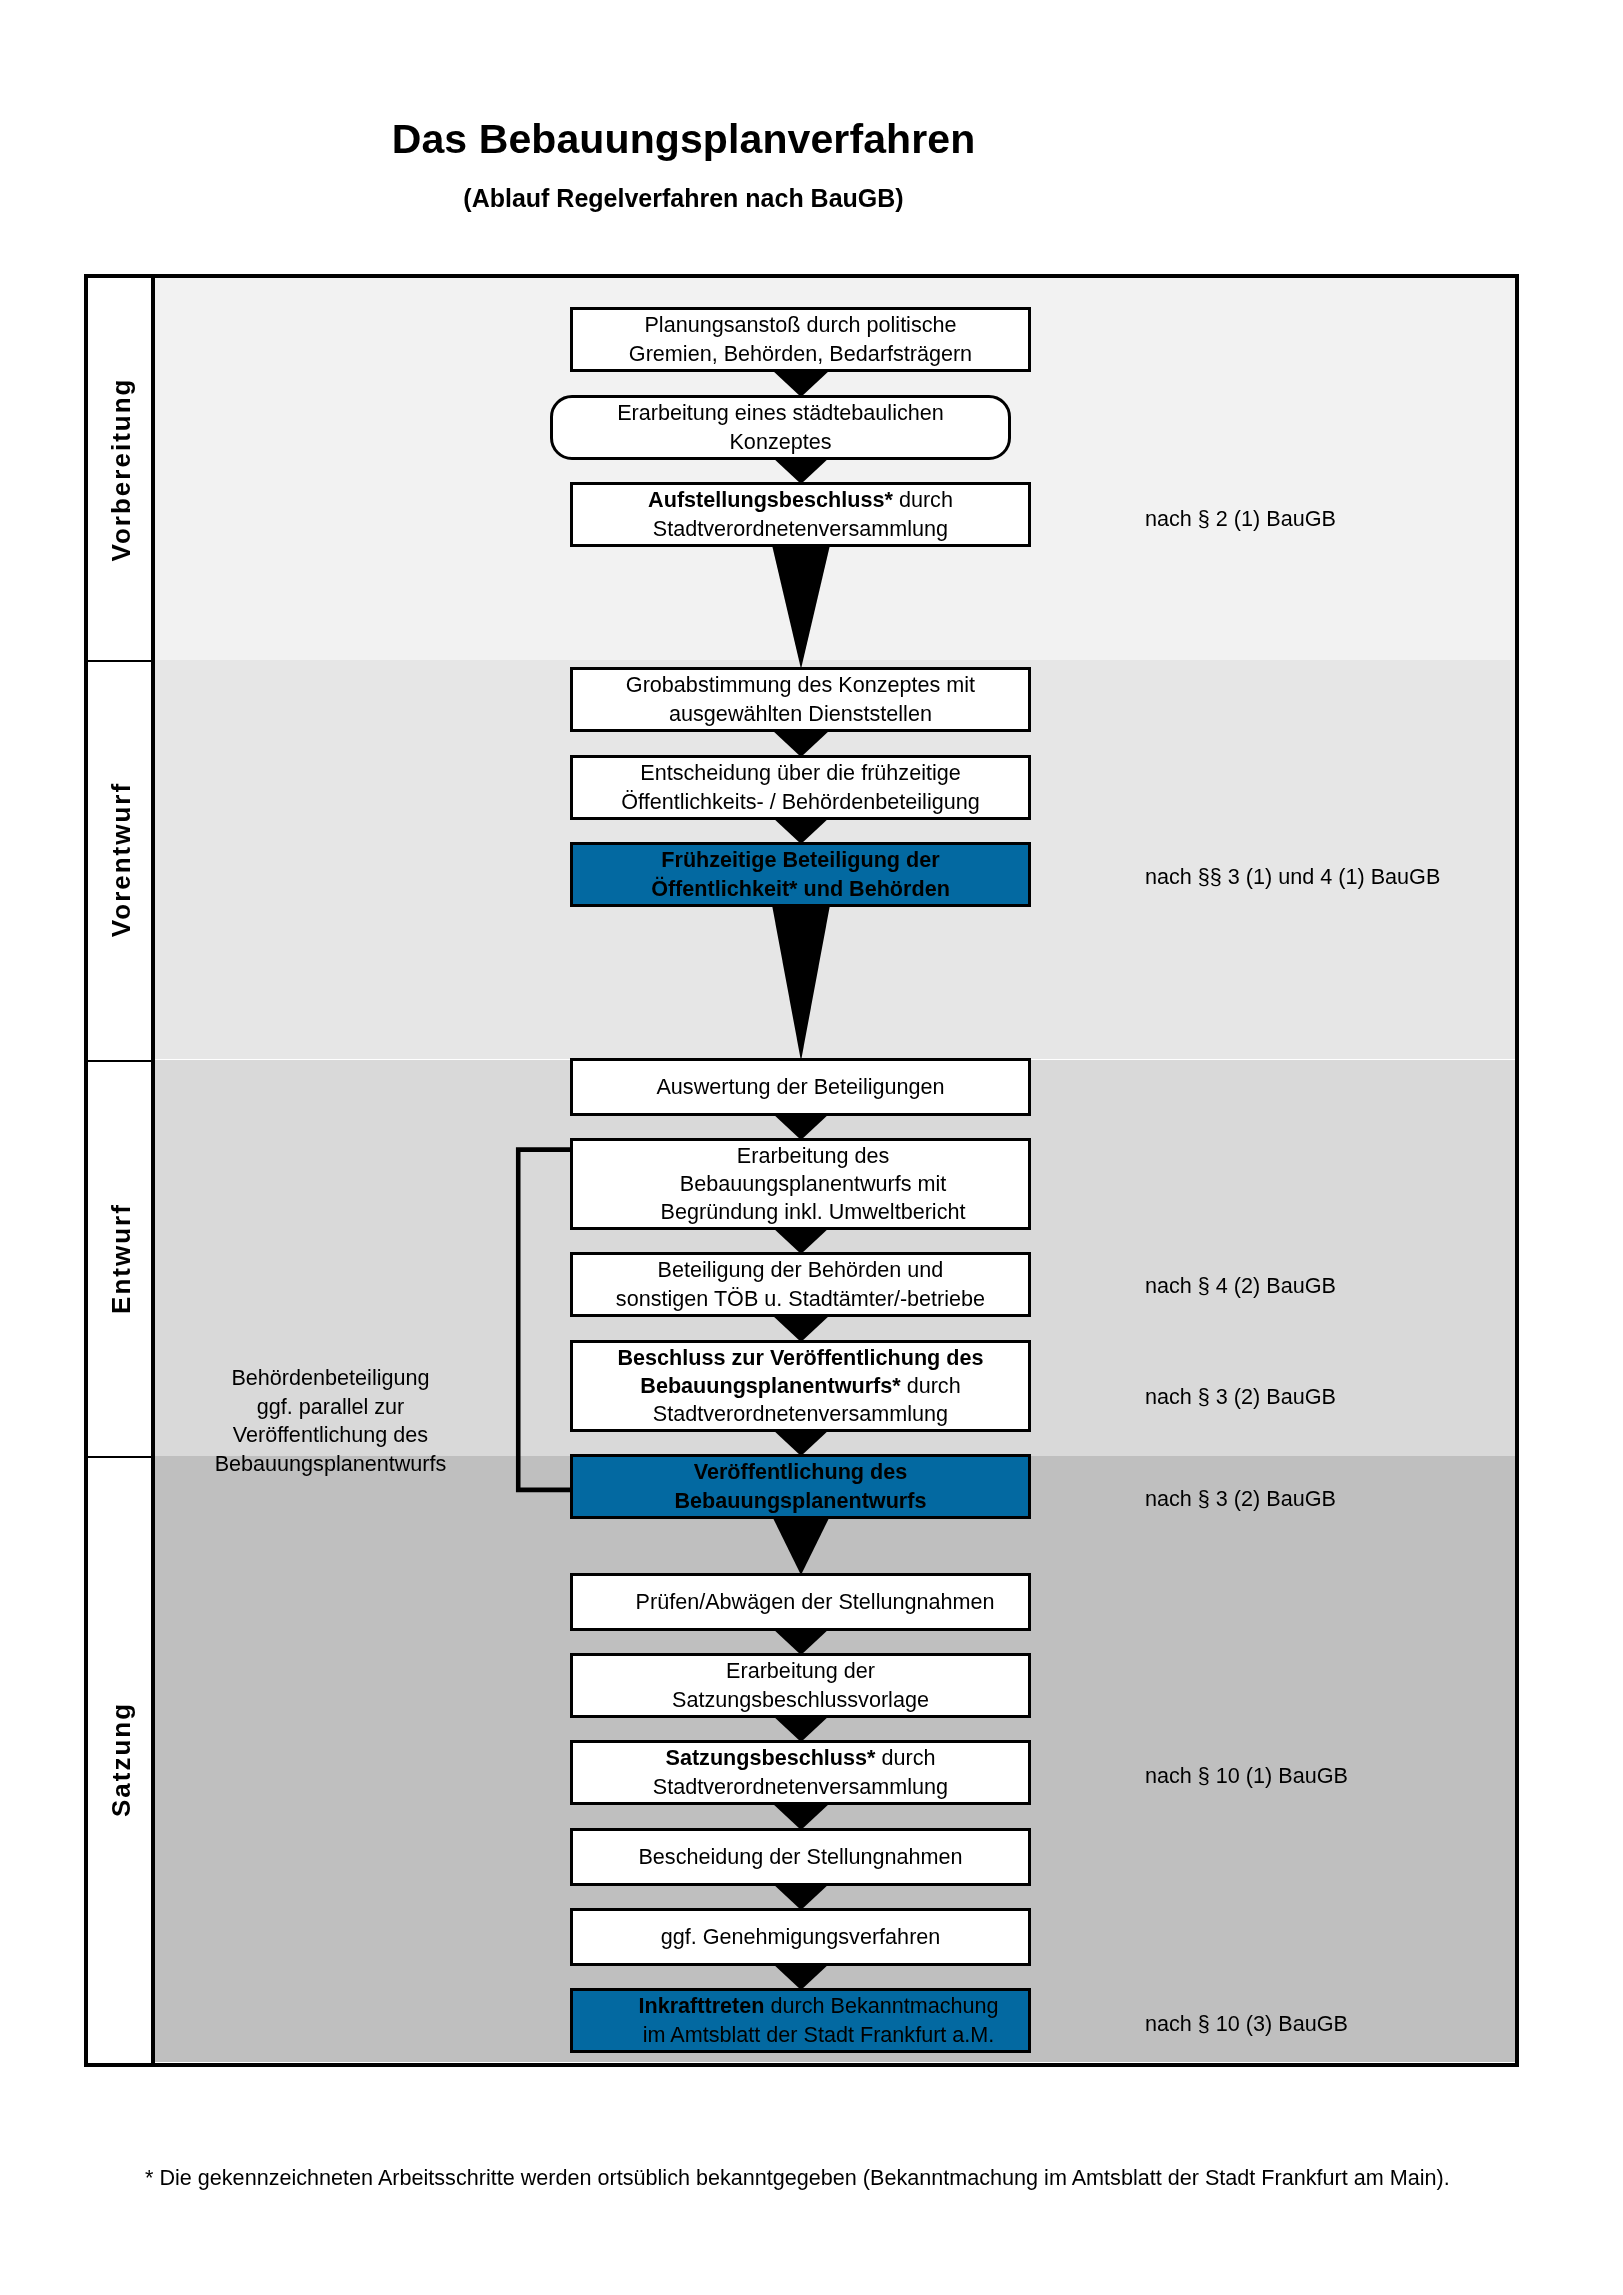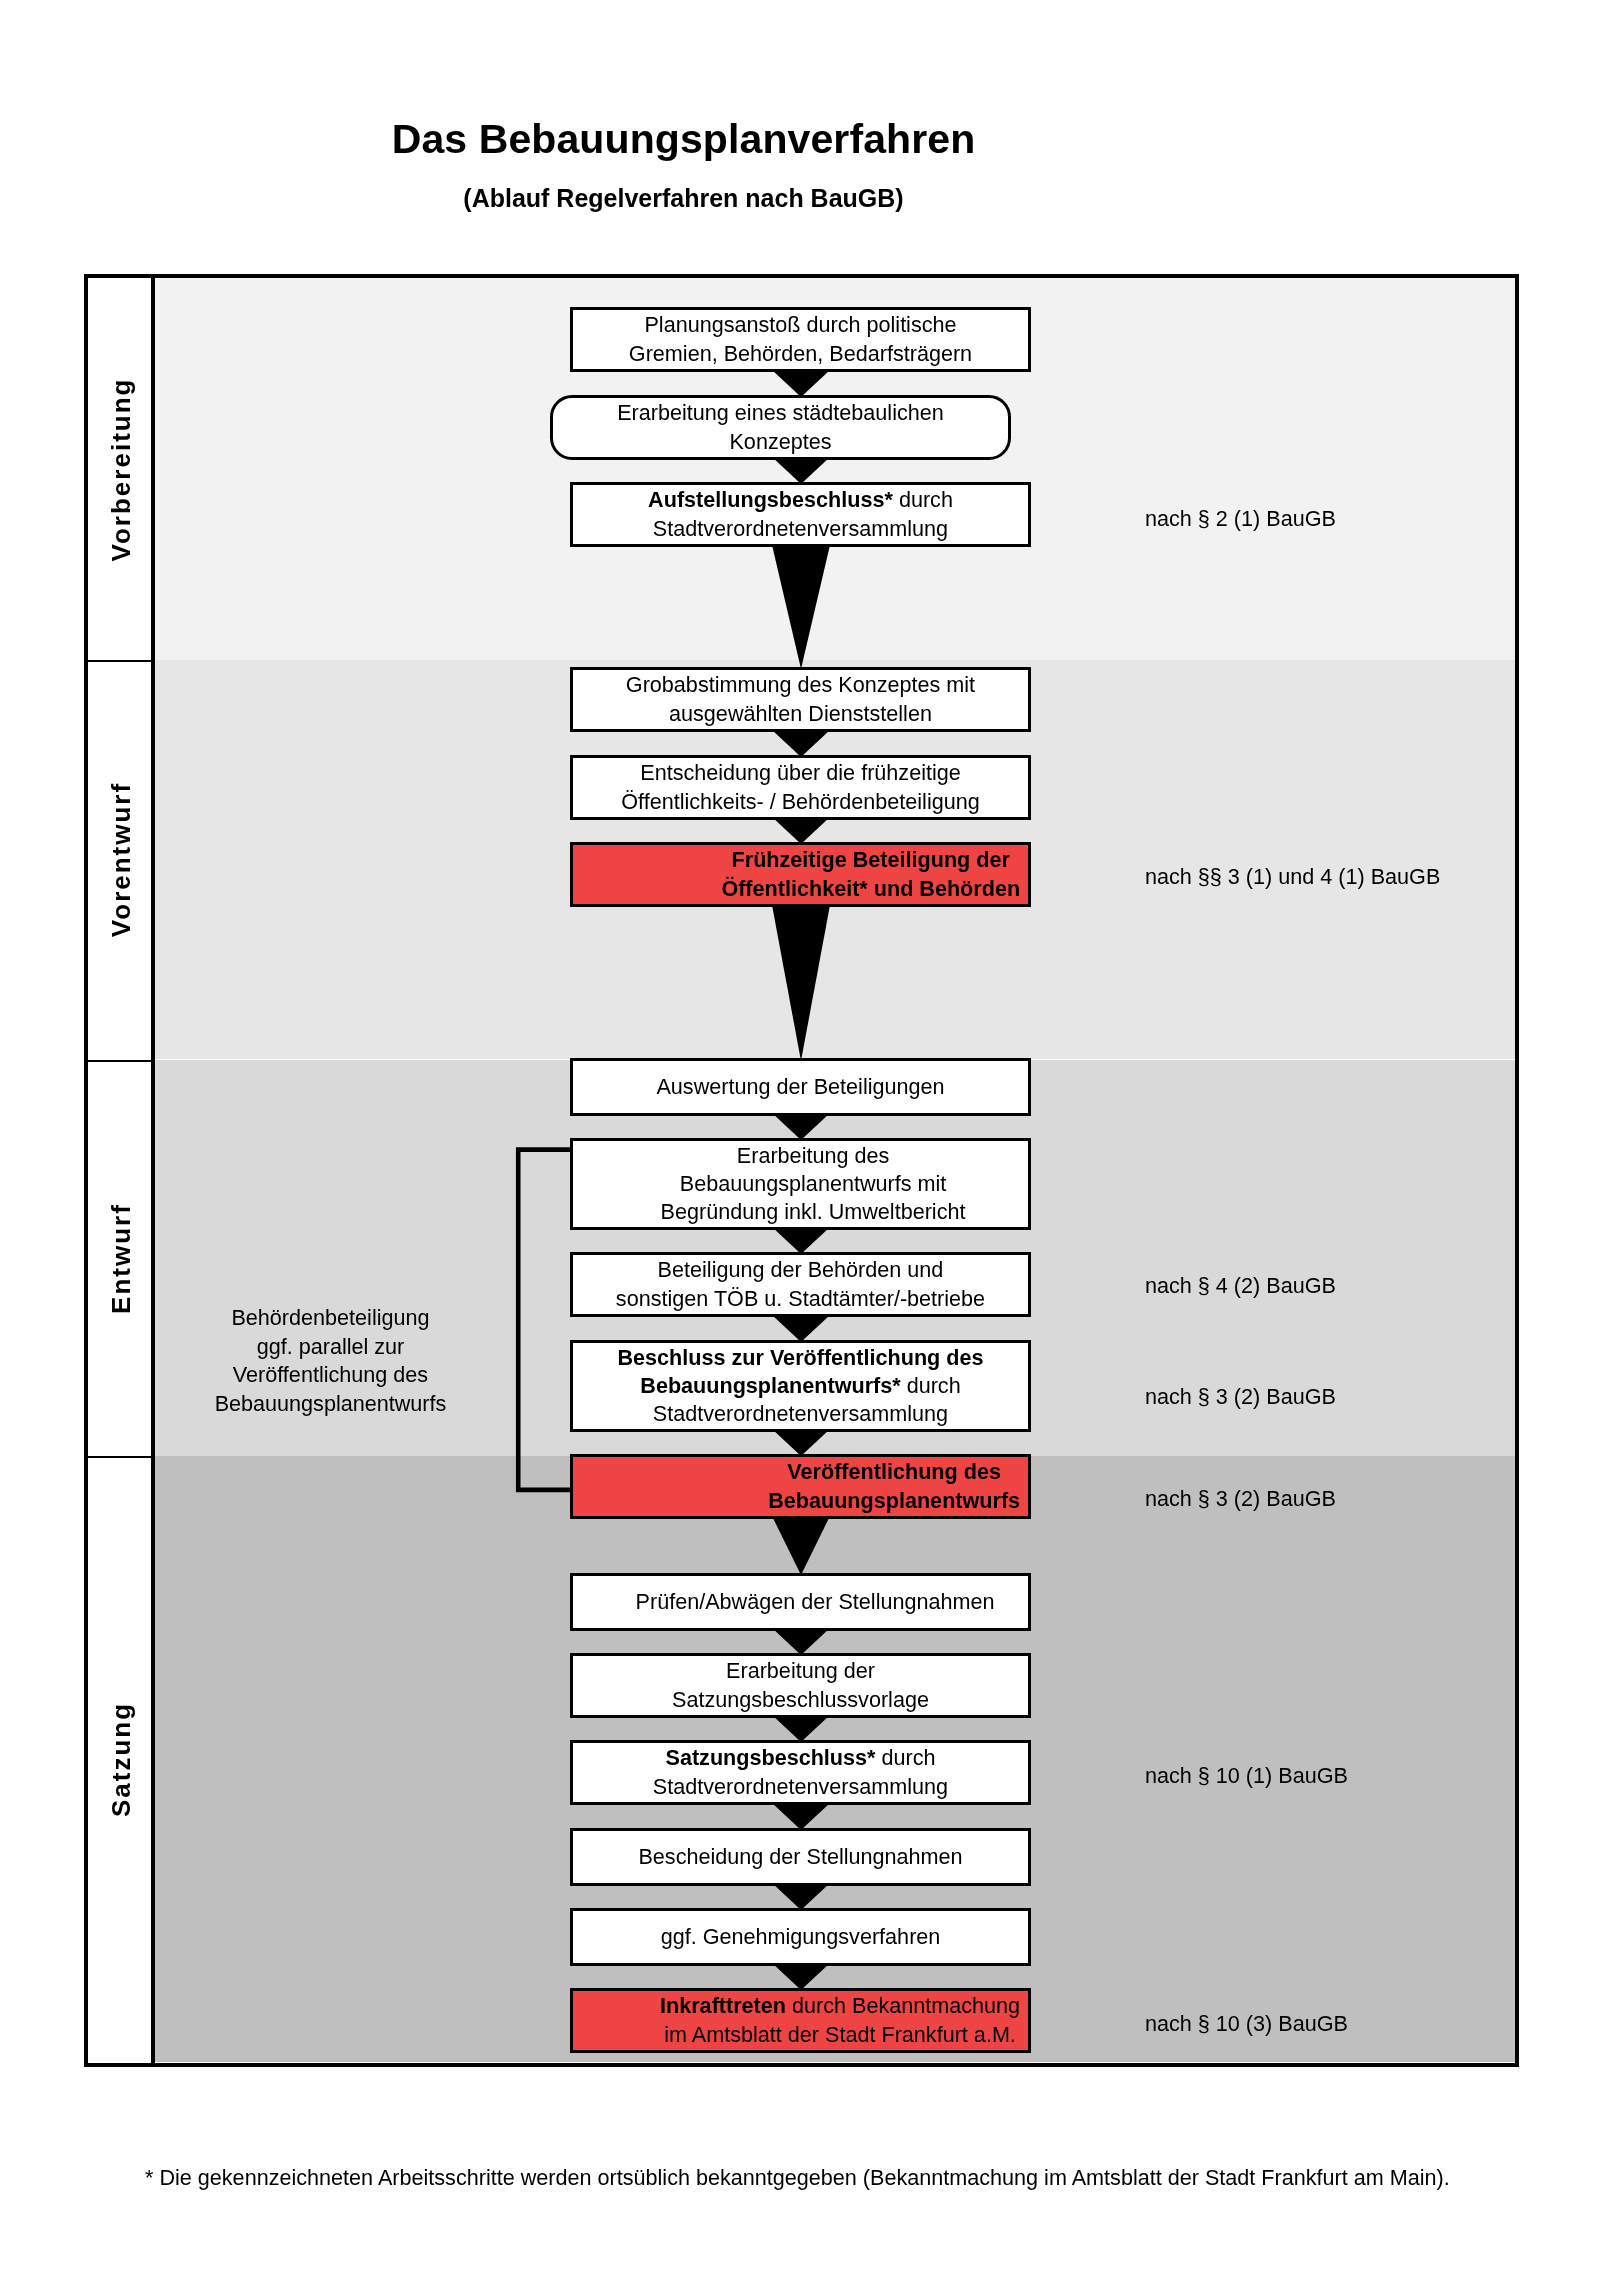--- a/index.html
+++ b/index.html
@@ -57,21 +57,21 @@
     position:absolute;
     box-sizing:border-box;
     border:3.9px solid #000;
     background:#fff;
     display:flex;align-items:center;justify-content:center;
     text-align:center;
     font-size:21.6px;
     line-height:1.30;
     padding:2.6px 7.9px;
   }
-  .pbox.blue{background:#ef4444;justify-content:flex-end;}
+  .pbox.blue{background:#0369a1;}
   .pbox b{font-weight:bold;}
 
   
   .arrow-down{
     position:absolute;
     width:0;height:0;
     border-left:29px solid transparent;
     border-right:29px solid transparent;
     border-top-style:solid;
     border-top-color:#000;
@@ -259,21 +259,21 @@
       <div class="arrow-down" style="left: 684px; top: 1525px; border-top-width: 27.5px;"></div>
       <div class="arrow-down" style="left: 684px; top: 1605px; border-top-width: 27.5px;"></div>
       <div class="arrow-down" style="left: 684px; top: 1685px; border-top-width: 27.5px;"></div>
       <div class="legal" style="left: 1057px; top: 228px;">nach § 2 (1) BauGB</div>
       <div class="legal" style="left: 1057px; top: 586px;">nach §§ 3 (1) und 4 (1) BauGB</div>
       <div class="legal" style="left: 1057px; top: 995px;">nach § 4 (2) BauGB</div>
       <div class="legal" style="left: 1057px; top: 1106px;">nach § 3 (2) BauGB</div>
       <div class="legal" style="left: 1057px; top: 1208px;">nach § 3 (2) BauGB</div>
       <div class="legal" style="left: 1057px; top: 1485px;">nach § 10 (1) BauGB</div>
       <div class="legal" style="left: 1057px; top: 1733px;">nach § 10 (3) BauGB</div>
-      <div id="side-note" style="left: 105px; top: 1026px; text-align: center;">
+      <div id="side-note" style="left: 105px; top: 1086px; text-align: center;">
         <div>Behördenbeteiligung</div>
         <div>ggf. parallel zur</div>
         <div>Veröffentlichung des</div>
         <div>Bebauungsplanentwurfs</div>
       </div>
     </div>
 
 </div>
 
 <div id="footnote">* Die gekennzeichneten Arbeitsschritte werden ortsüblich bekanntgegeben (Bekanntmachung im Amtsblatt  der Stadt Frankfurt am Main).</div>

